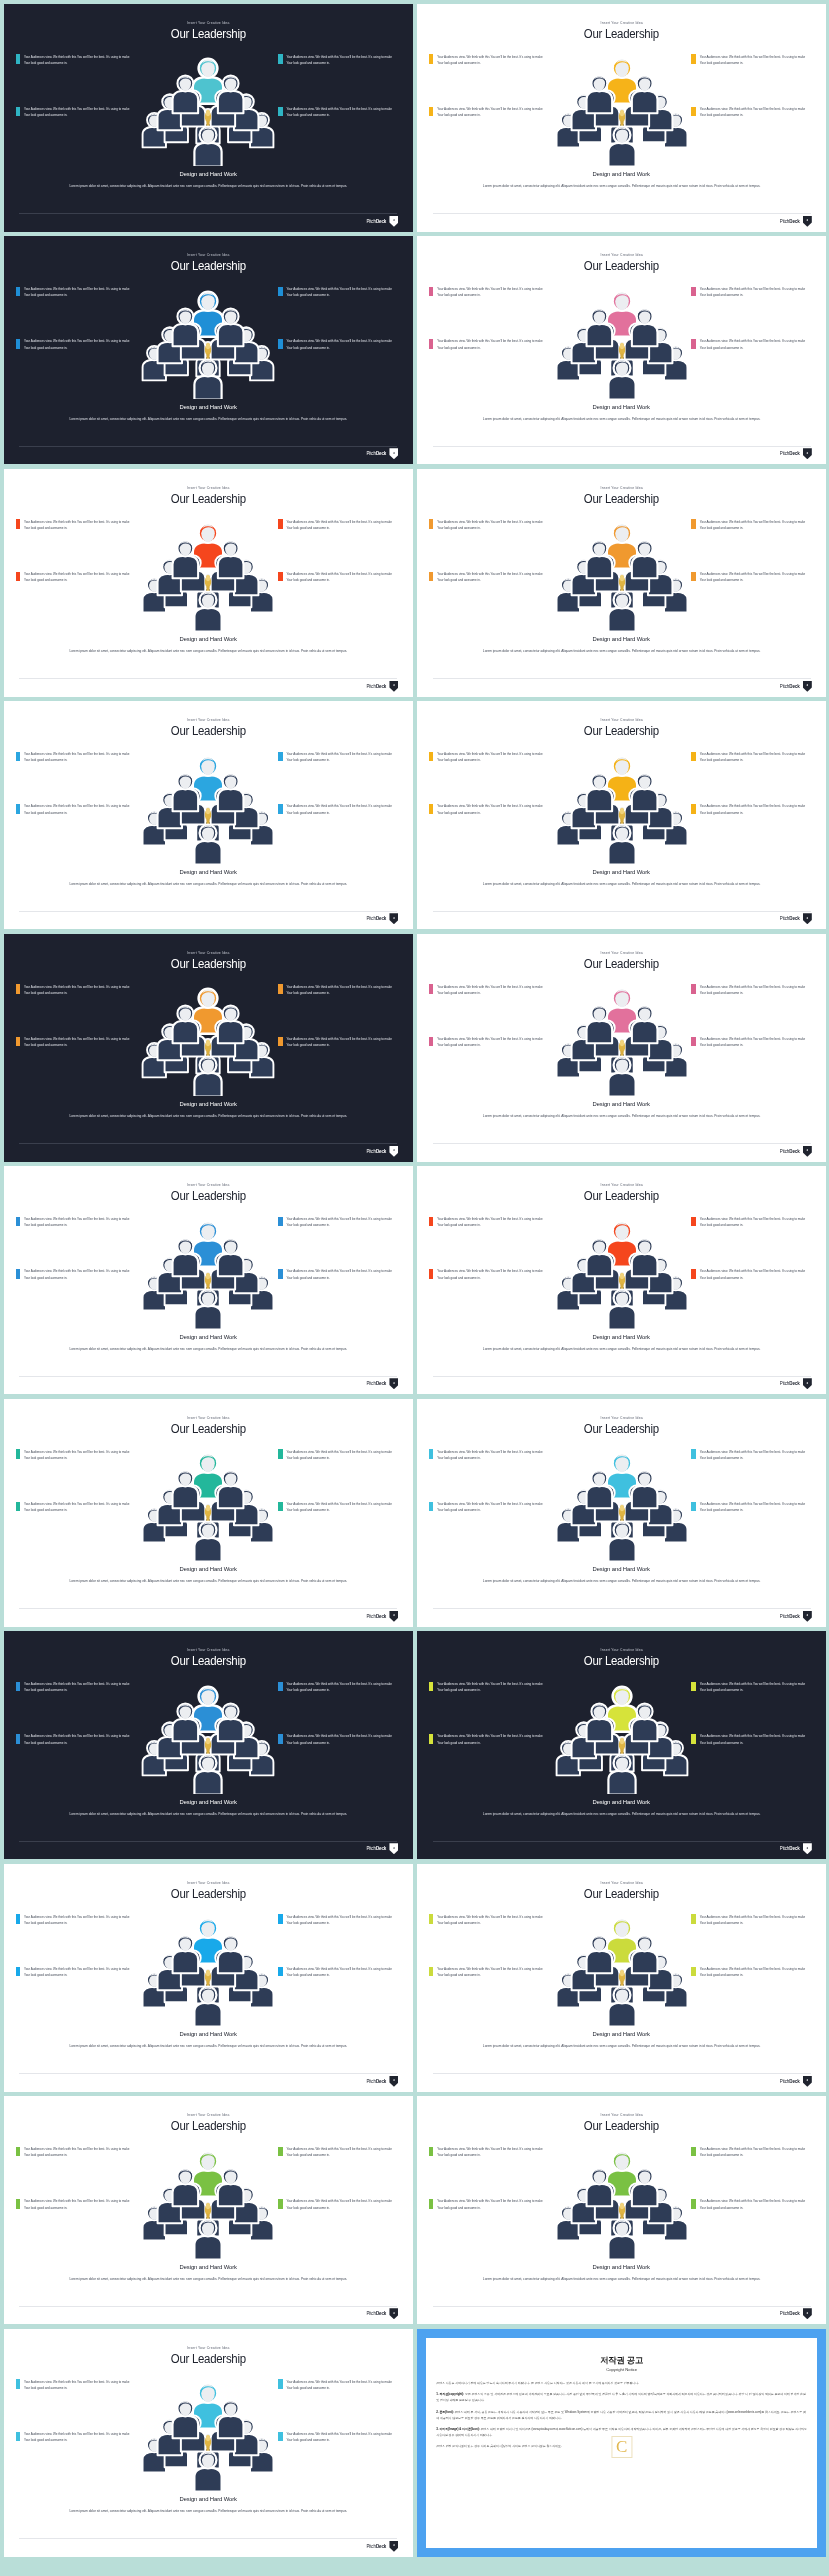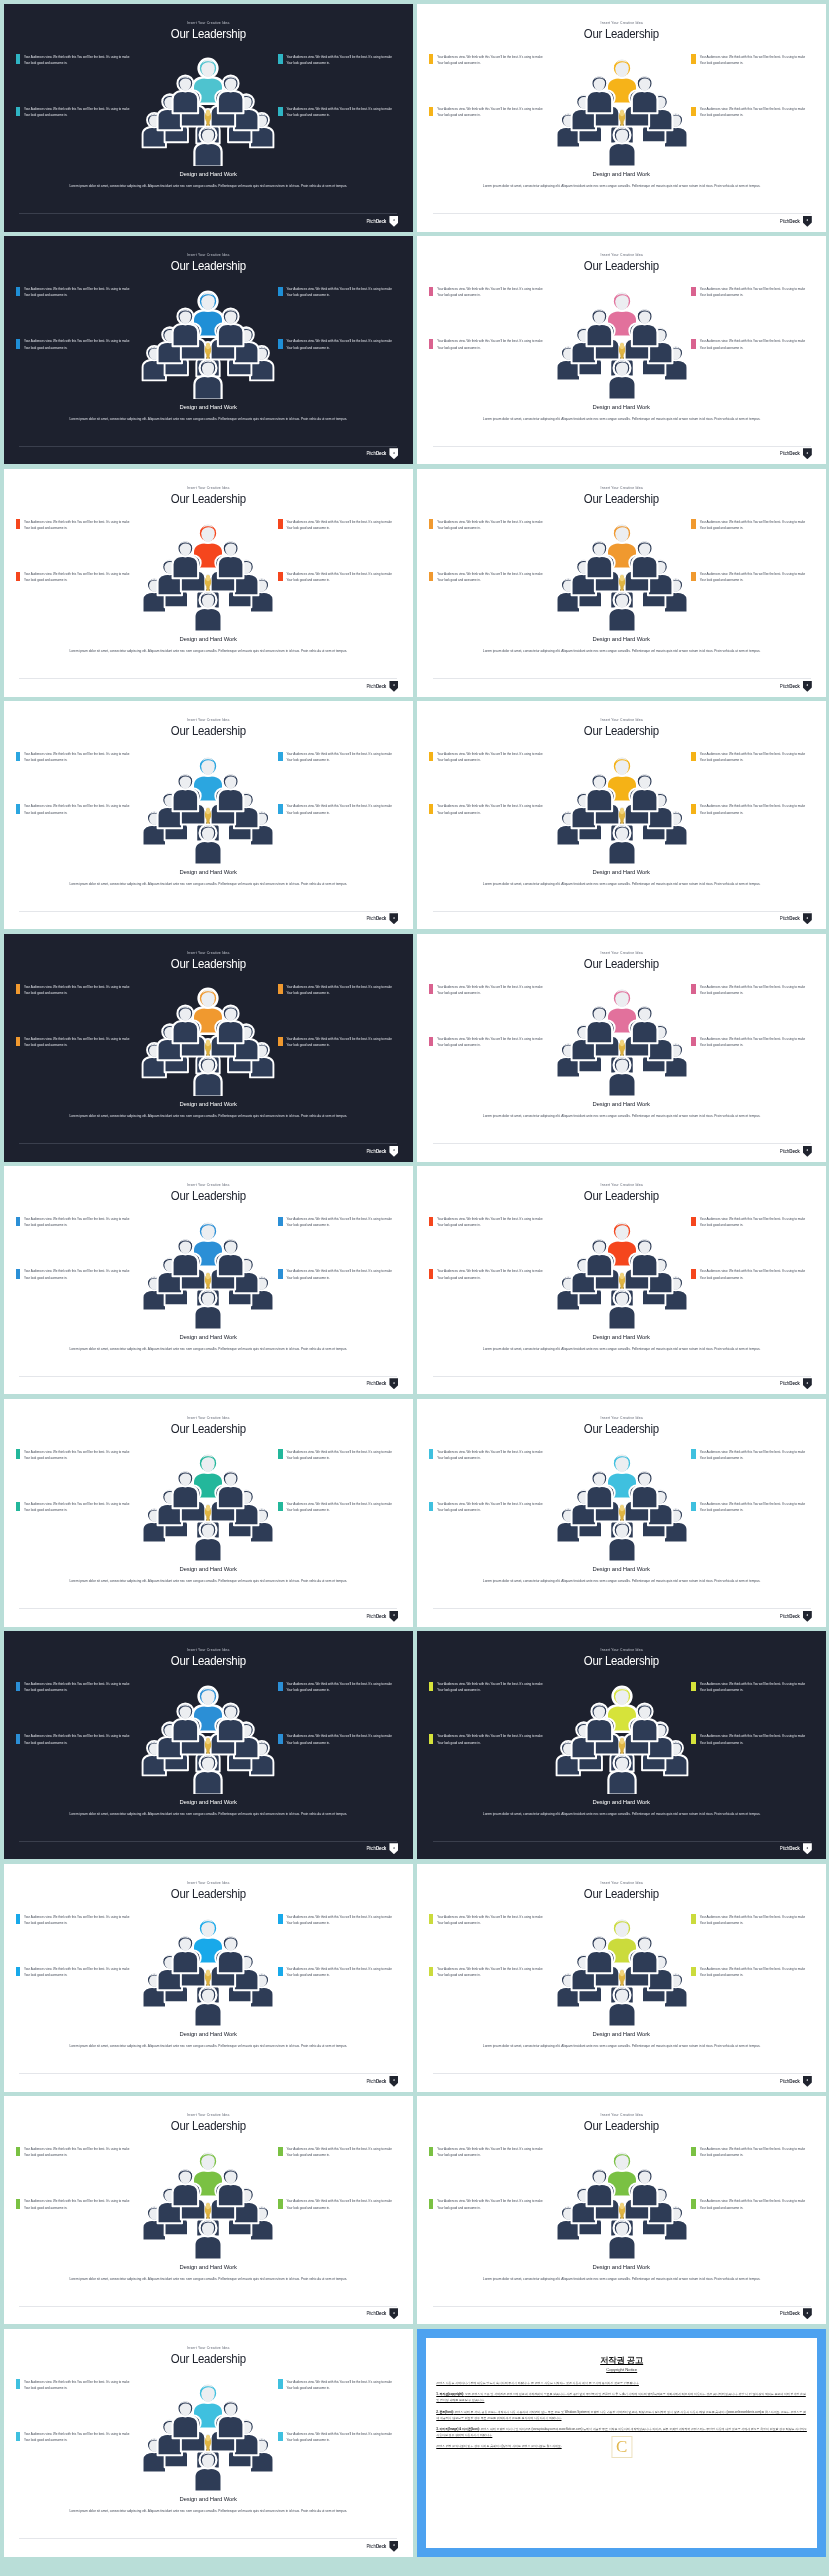--- a/index.html
+++ b/index.html
@@ -151,21 +151,20 @@
     height:228px;
     padding:9px;
     position:relative;
   }
   .cpaper{
     background:#ffffff;
     width:100%; height:100%;
     padding:17px 10px;
     overflow:hidden;
     position:relative;
-    text-decoration:underline;
   }
   .ctitle{
     text-align:center;
     font-size:8.4px;
     font-weight:700;
     color:#1c1c1c;
     letter-spacing:-0.2px;
   }
   .csub{
     text-align:center;

